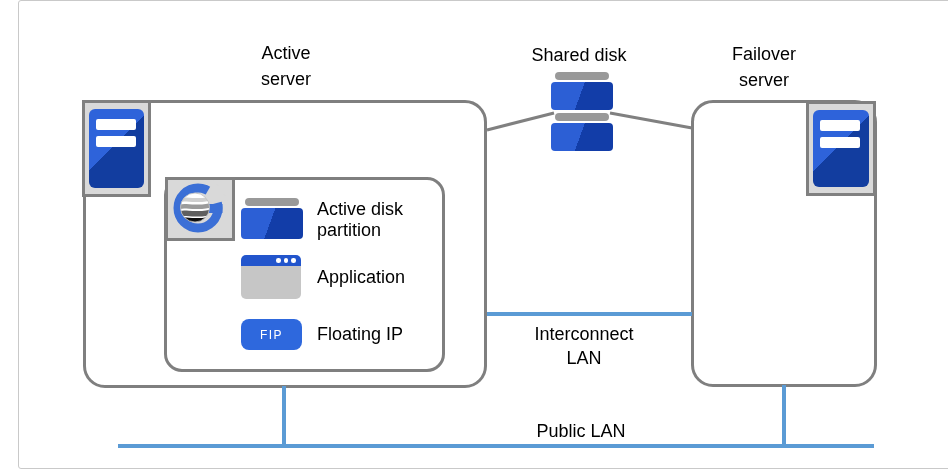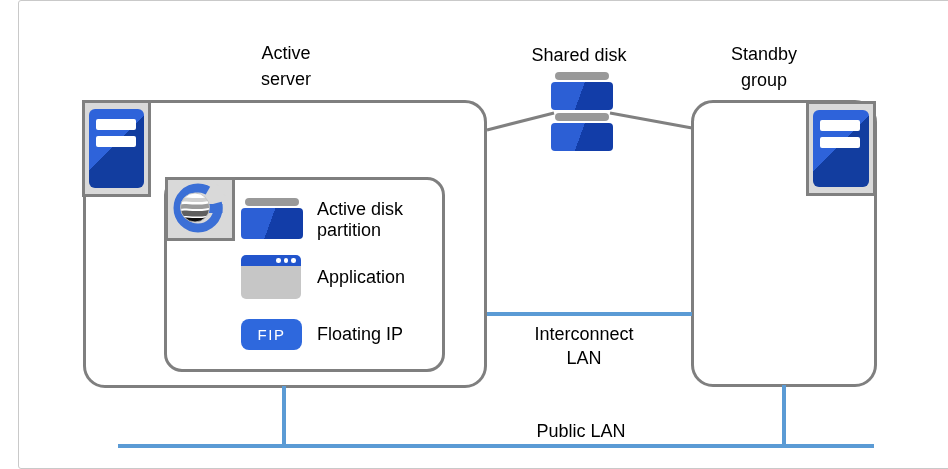--- a/index.html
+++ b/index.html
@@ -112,21 +112,21 @@
   .app-body {
     height: 33px; background: #c6c6c6;
     border-radius: 0 0 5px 5px;
   }
 
   
   #fip-badge {
     position: absolute;
     left: 222px; top: 318px; width: 61px; height: 31px;
     background: #2e68dd; border-radius: 8px;
-    color: #ffffff; font-size: 15px; letter-spacing: 1.5px;
+    color: #ffffff; font-size: 12px; letter-spacing: 1.5px;
     display: flex; align-items: center; justify-content: center;
     z-index: 3;
   }
 
   
   #logo-chip {
     position: absolute;
     left: 146px; top: 176px; width: 70px; height: 64px;
     background: #d9d9d9; border: 3px solid #808080;
     z-index: 3;
@@ -150,21 +150,21 @@
     <line x1="468" y1="129" x2="535" y2="112" stroke="#808080" stroke-width="3"></line>
     <line x1="591" y1="112" x2="673" y2="127" stroke="#808080" stroke-width="3"></line>
   </svg>
 
   <div class="node-box" id="active-box"></div>
   <div class="node-box" id="standby-box"></div>
   <div class="node-box" id="failover-box"></div>
 
   <div class="diagram-label" id="active-label">Active server</div>
   <div class="diagram-label" id="shared-disk-label">Shared disk</div>
-  <div class="diagram-label" id="standby-label">Standby group</div>
+  <div class="diagram-label" id="standby-label">Failover server</div>
 
   <div class="server-chip" id="server-chip-active">
     <div class="server-body">
       <div class="server-slot s1"></div>
       <div class="server-slot s2"></div>
     </div>
   </div>
   <div class="server-chip" id="server-chip-standby">
     <div class="server-body">
       <div class="server-slot s1"></div>

